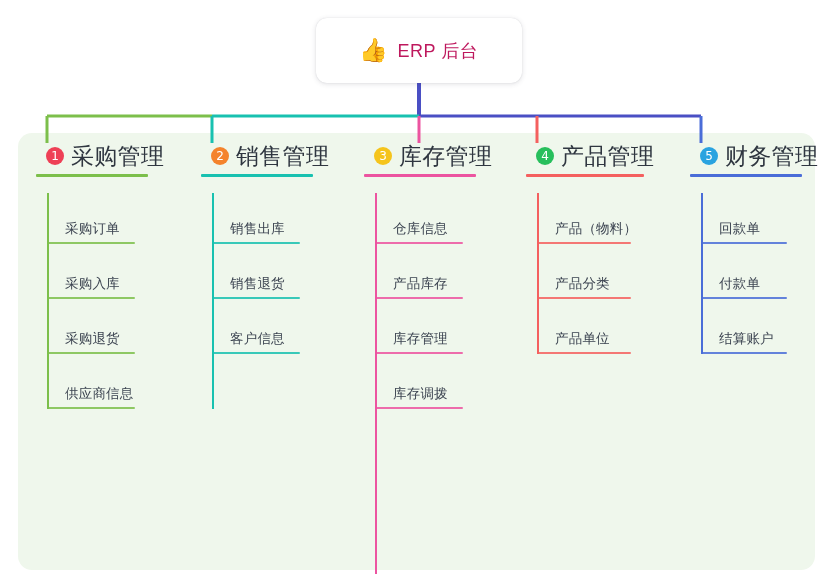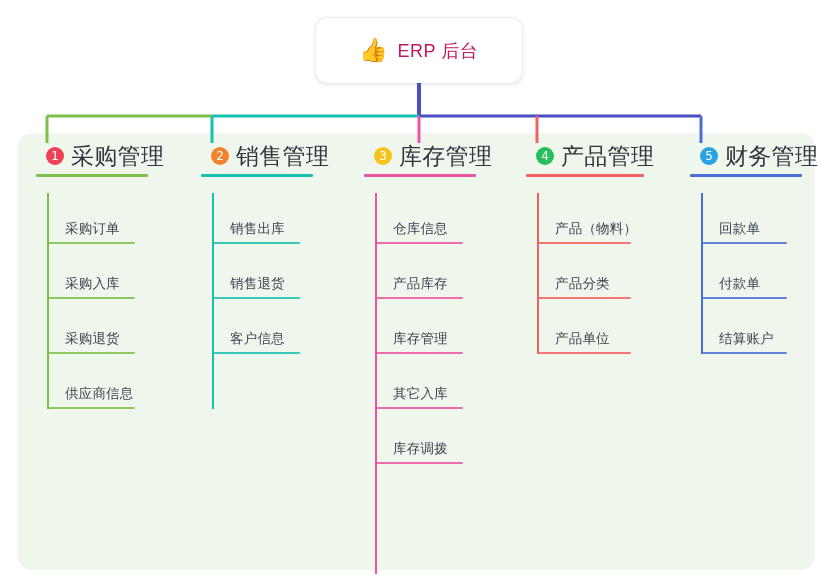--- a/index.html
+++ b/index.html
@@ -231,24 +231,20 @@
           </div>
           <div class="child">
             <span class="child-label">产品库存</span>
             <div class="child-rule" style="background: rgb(236, 84, 160); width: 88px; opacity: 0.85;"></div>
           </div>
           <div class="child">
             <span class="child-label">库存管理</span>
             <div class="child-rule" style="background: rgb(236, 84, 160); width: 88px; opacity: 0.85;"></div>
           </div>
           <div class="child">
-            <span class="child-label">其它入库</span>
-            <div class="child-rule" style="background: rgb(236, 84, 160); width: 88px; opacity: 0.85;"></div>
-          </div>
-          <div class="child">
             <span class="child-label">库存调拨</span>
             <div class="child-rule" style="background: rgb(236, 84, 160); width: 88px; opacity: 0.85;"></div>
           </div>
         </div>
       </div>
       <div class="branch" style="left: 526px;">
         <div class="branch-head">
           <span class="badge" style="background: rgb(39, 191, 92);">4</span>
           <span class="branch-title">产品管理</span>
         </div>

